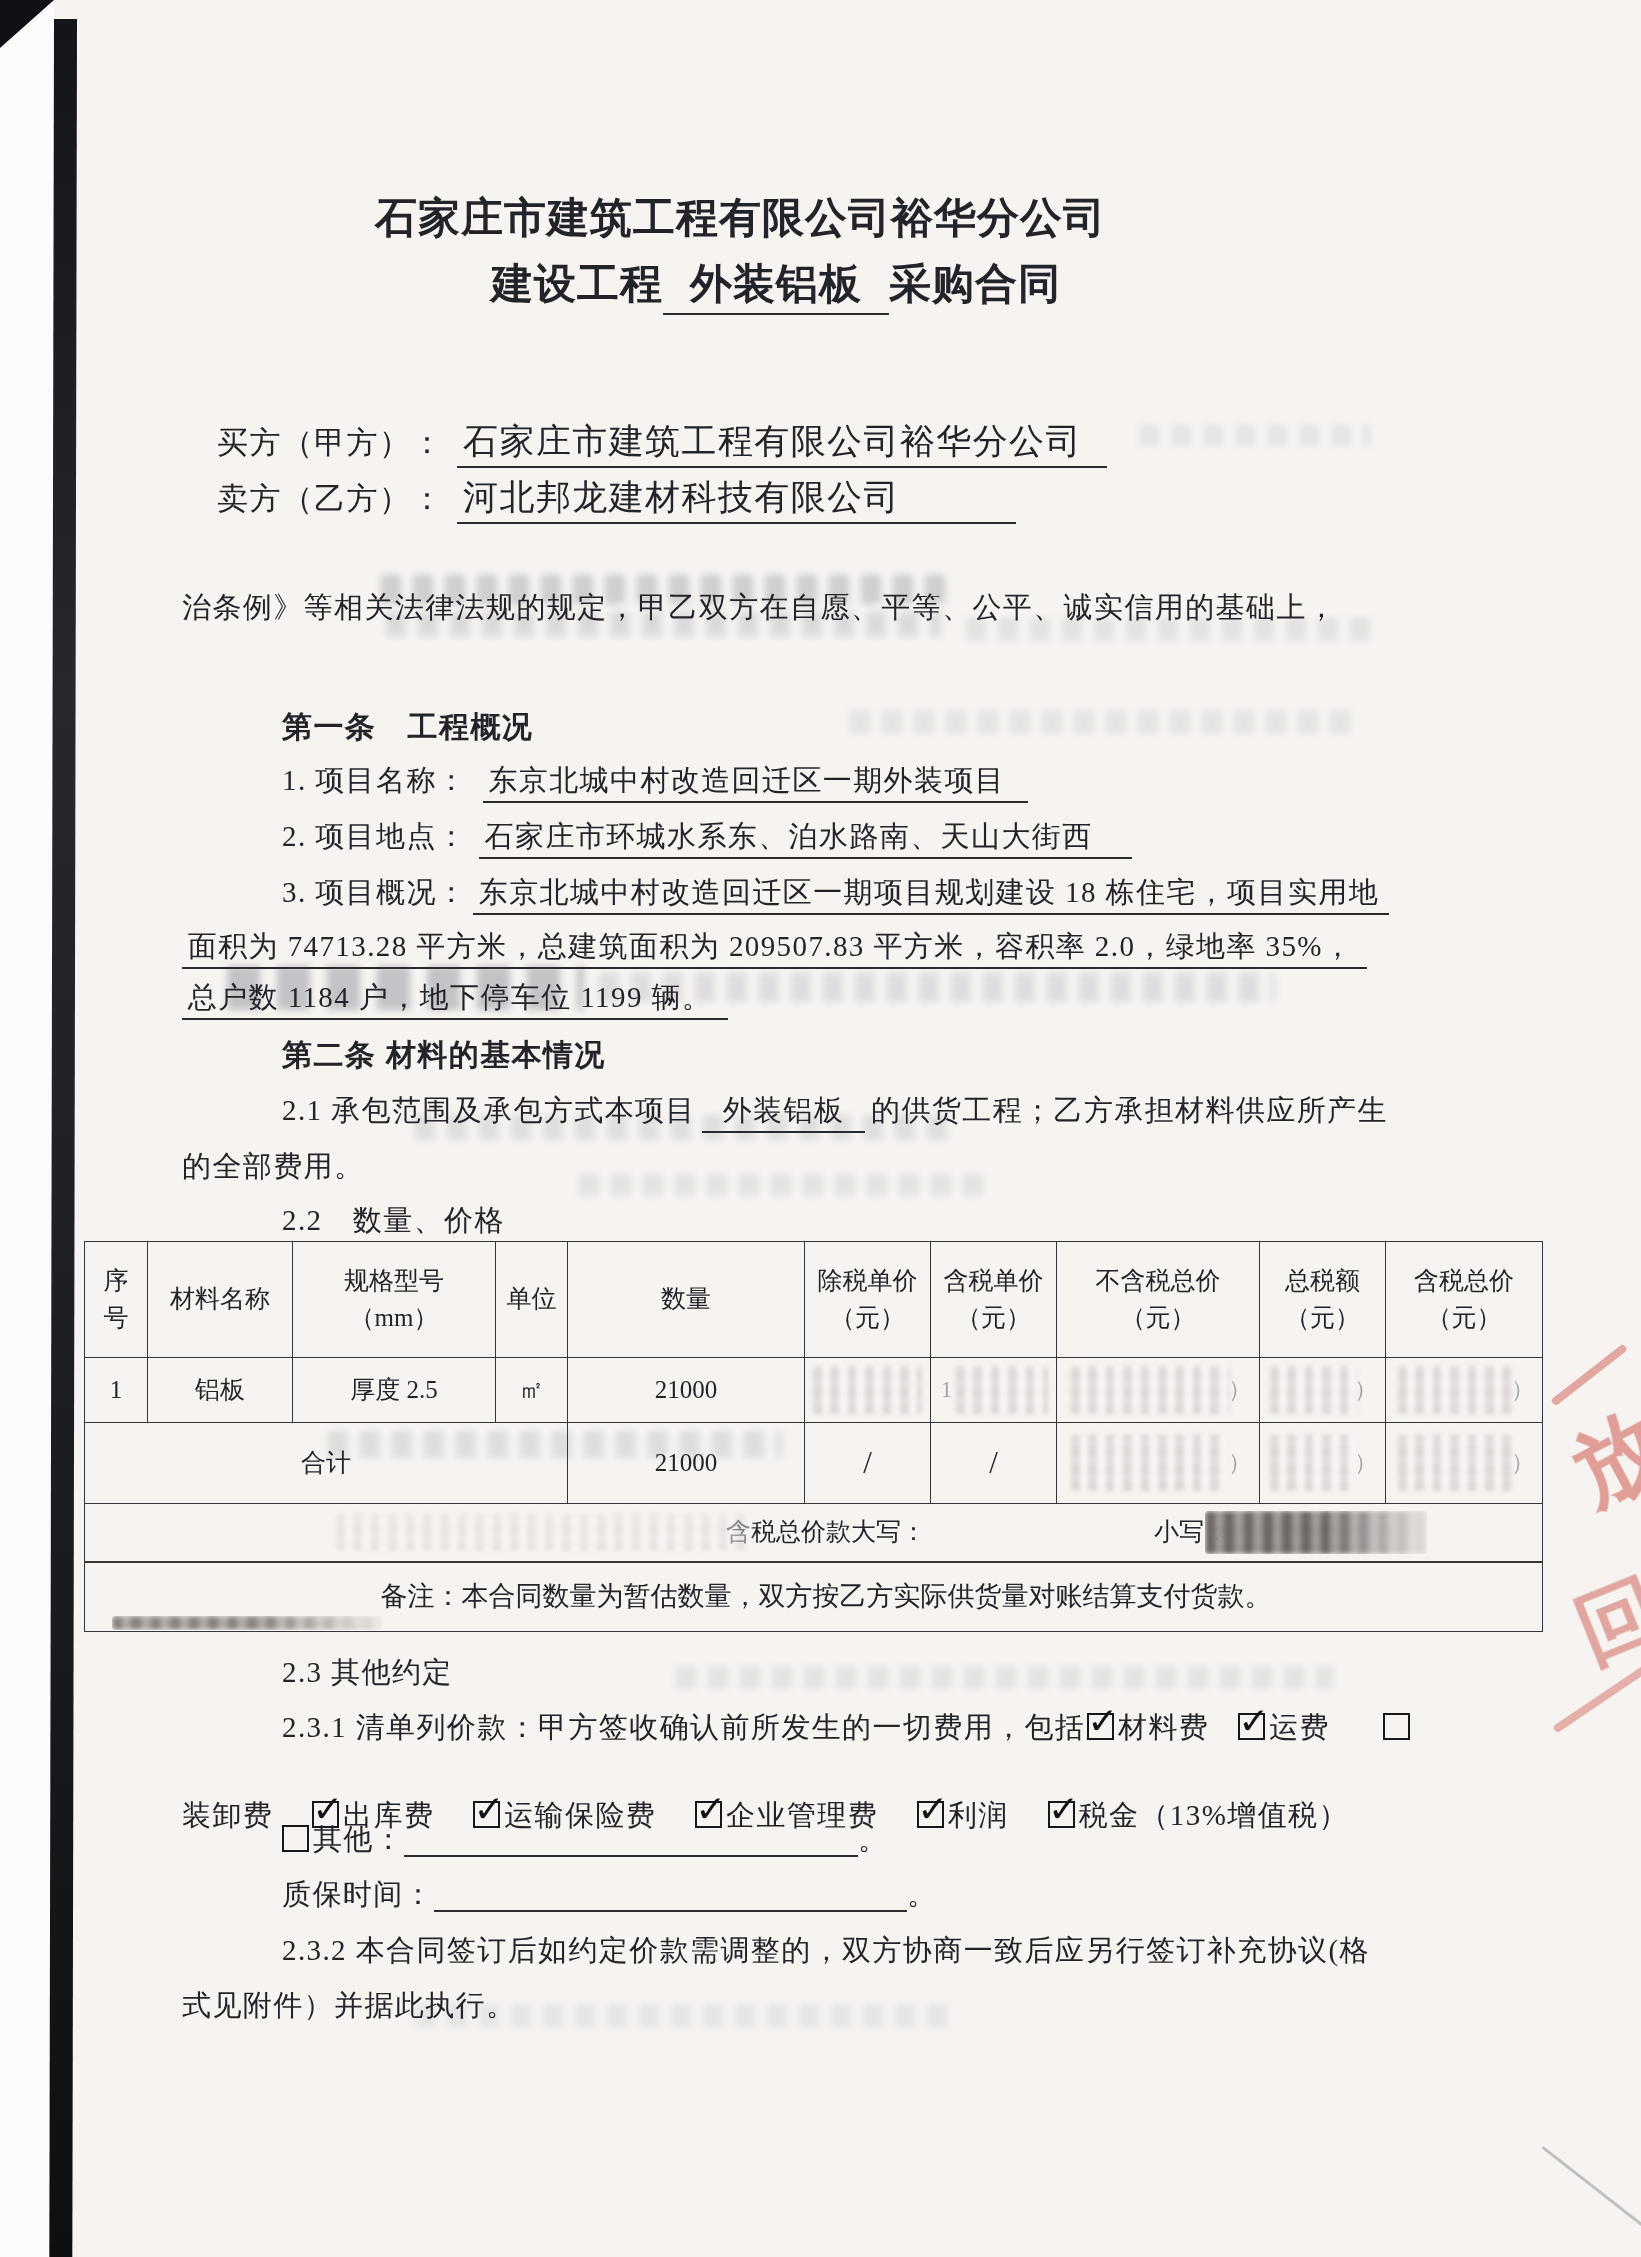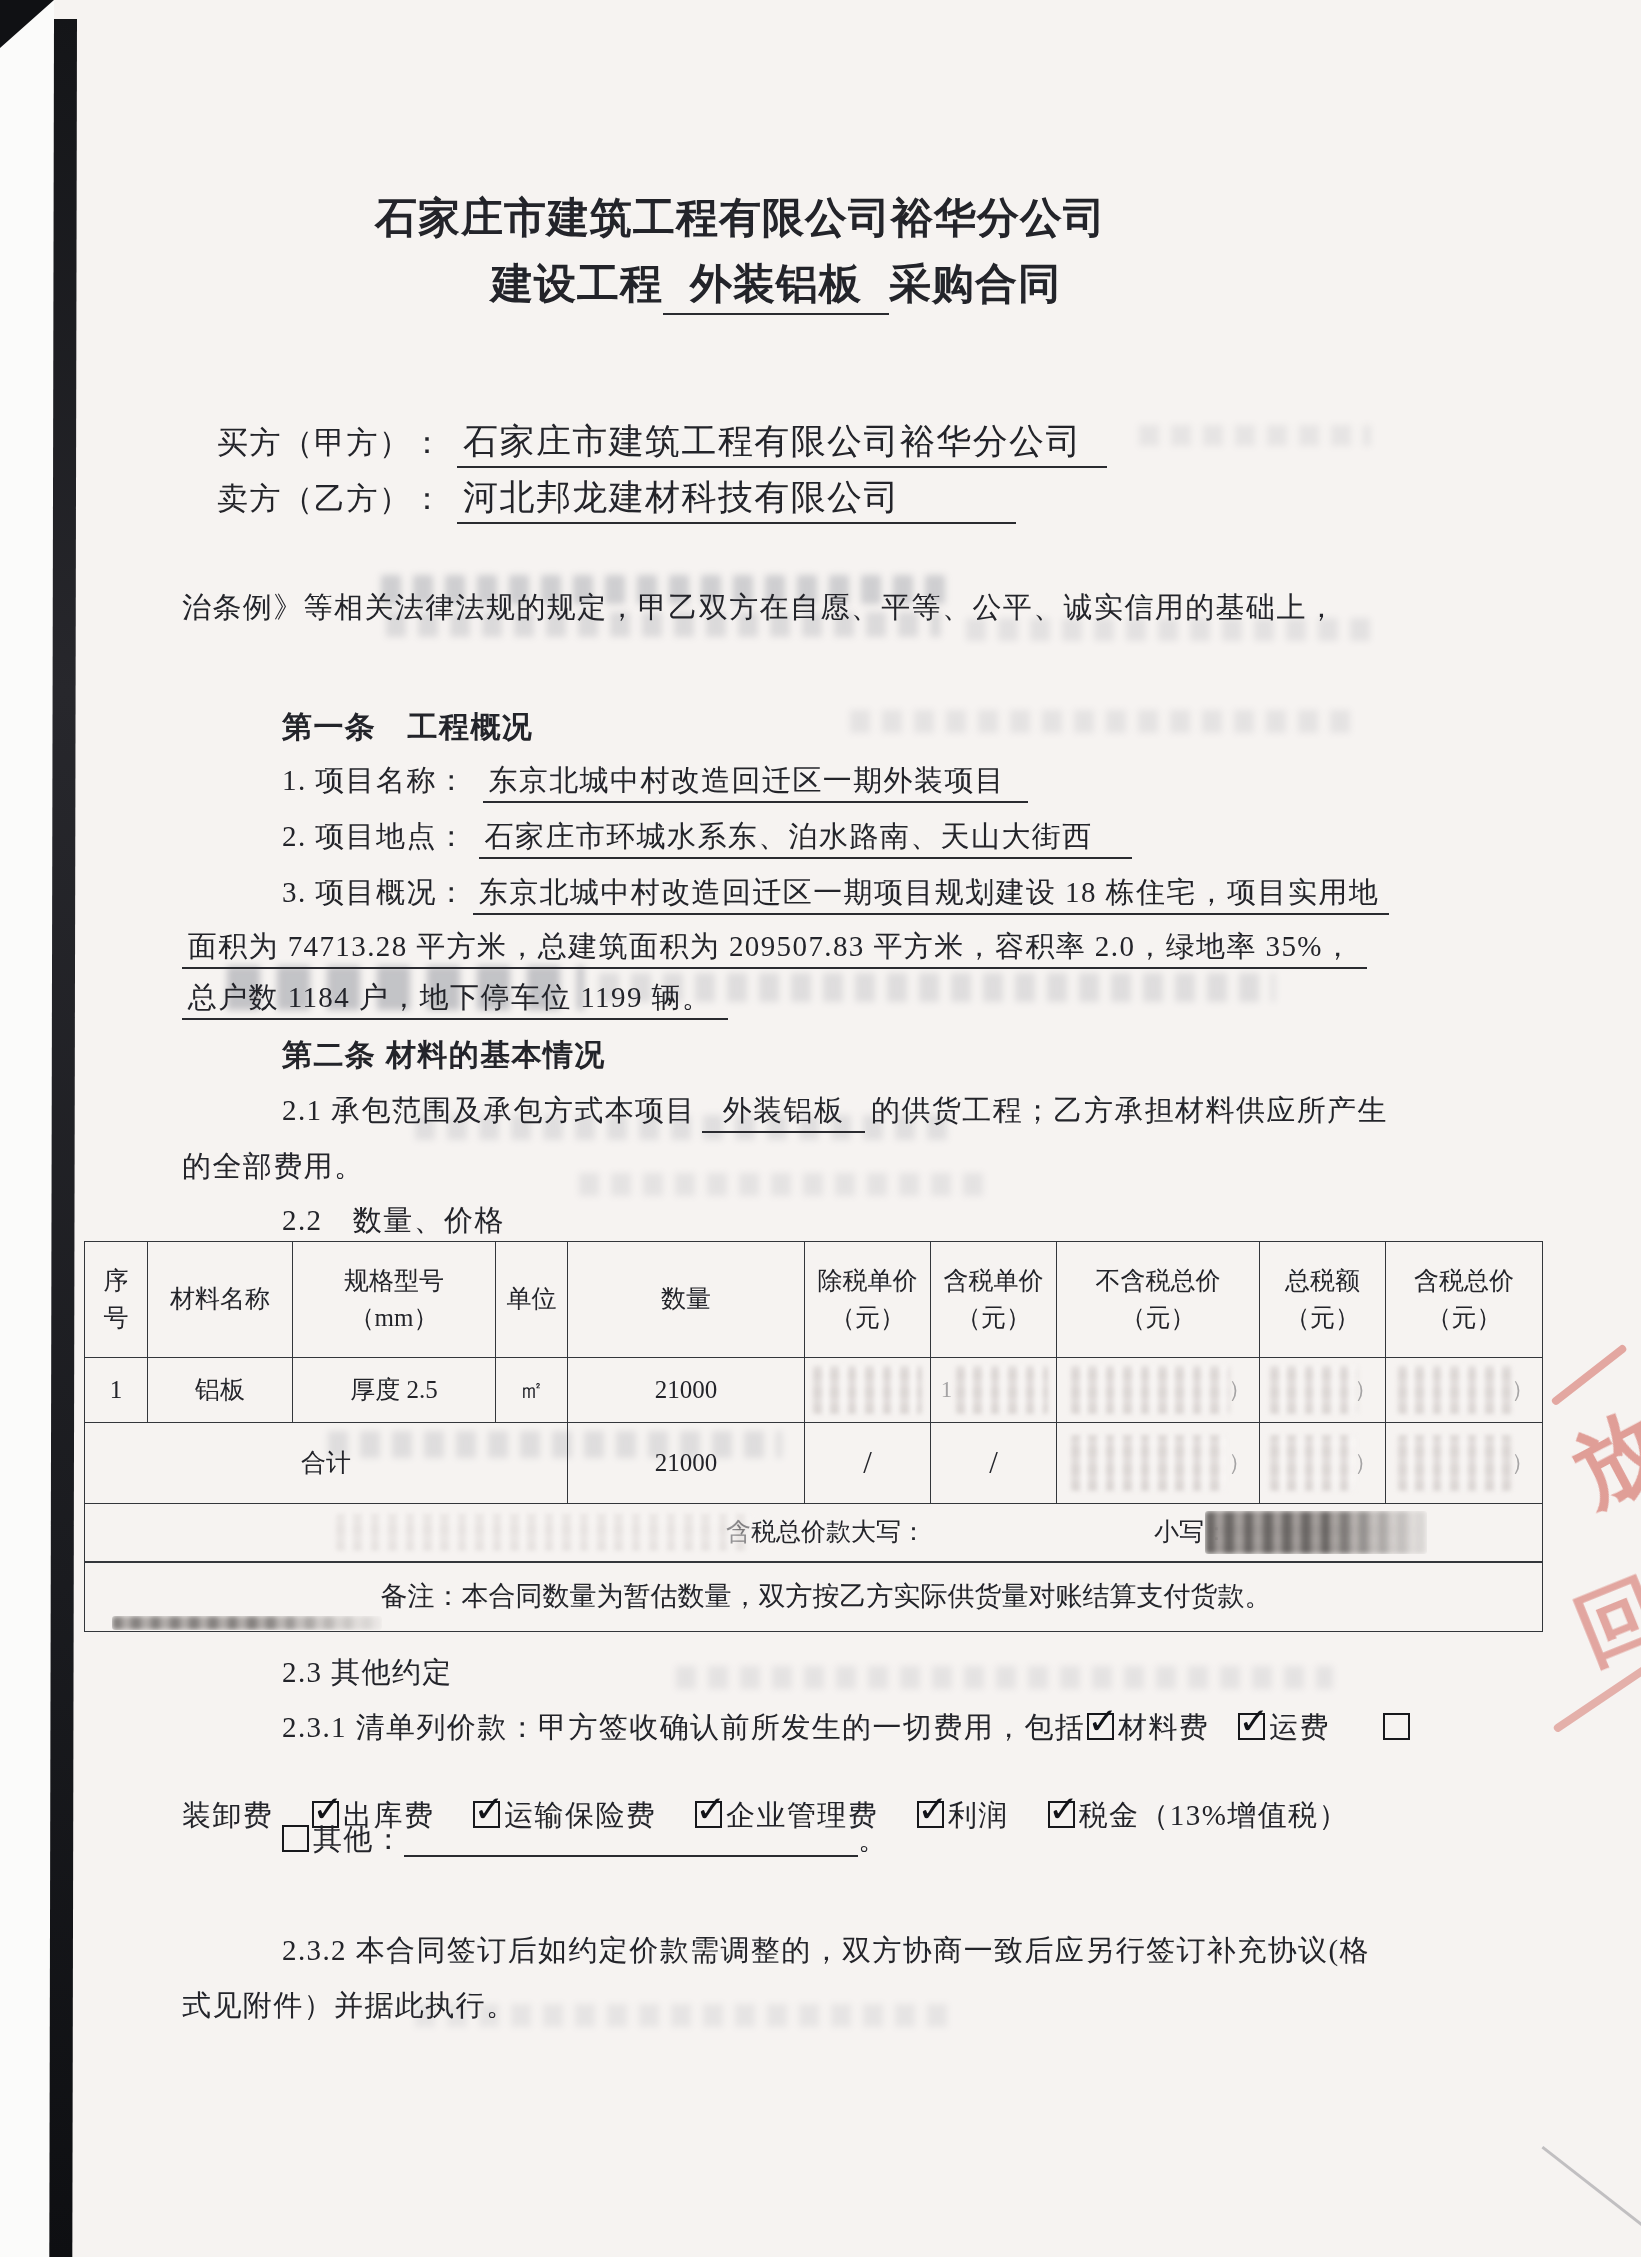--- a/index.html
+++ b/index.html
@@ -221,20 +221,23 @@
   <div class="line" style="left:282px;top:1710px;">
     <span>2.3.1 清单列价款：甲方签收确认前所发生的一切费用，包括</span><span class="cb"><i class="tick">✓</i></span><span>材料费</span><span class="cb gap30"><i class="tick">✓</i></span><span>运费</span><span class="cb gap55"></span>
   </div>
   <div class="line" style="left:182px;top:1798px;">
     <span>装卸费</span><span class="cb gap40"><i class="tick">✓</i></span><span>出库费</span><span class="cb gap40"><i class="tick">✓</i></span><span>运输保险费</span><span class="cb gap40"><i class="tick">✓</i></span><span>企业管理费</span><span class="cb gap40"><i class="tick">✓</i></span><span>利润</span><span class="cb gap40"><i class="tick">✓</i></span><span>税金（13%增值税）</span>
   </div>
 
   <div class="line" style="left:282px;top:1822px;">
     <span class="cb" style="margin-left:0;"></span><span>其他：</span><span class="blank" style="width:454px;"></span><span>。</span>
   </div>
+  <div class="line" style="left:282px;top:1877px;">
+    <span>质保时间：</span><span class="blank" style="width:473px;"></span><span>。</span>
+  </div>
 
   <div class="line" style="left:282px;top:1933px;">2.3.2 本合同签订后如约定价款需调整的，双方协商一致后应另行签订补充协议(格</div>
   <div class="line" style="left:182px;top:1988px;">式见附件）并据此执行。</div>
 
   <div class="stamp" style="left:1574px;top:1398px;font-size:89px;transform:rotate(-28deg);opacity:.5;">放</div>
   <div class="stamp" style="left:1578px;top:1566px;font-size:83px;transform:rotate(-22deg);opacity:.45;">回</div>
   <div class="stamp-bar" style="left:1543px;top:1371px;width:92px;height:7.7px;transform:rotate(-38deg);opacity:.45;"></div>
   <div class="stamp-bar" style="left:1545px;top:1695px;width:111px;height:7.7px;transform:rotate(-34deg);opacity:.4;"></div>
 
   <div class="left-bg"></div>

